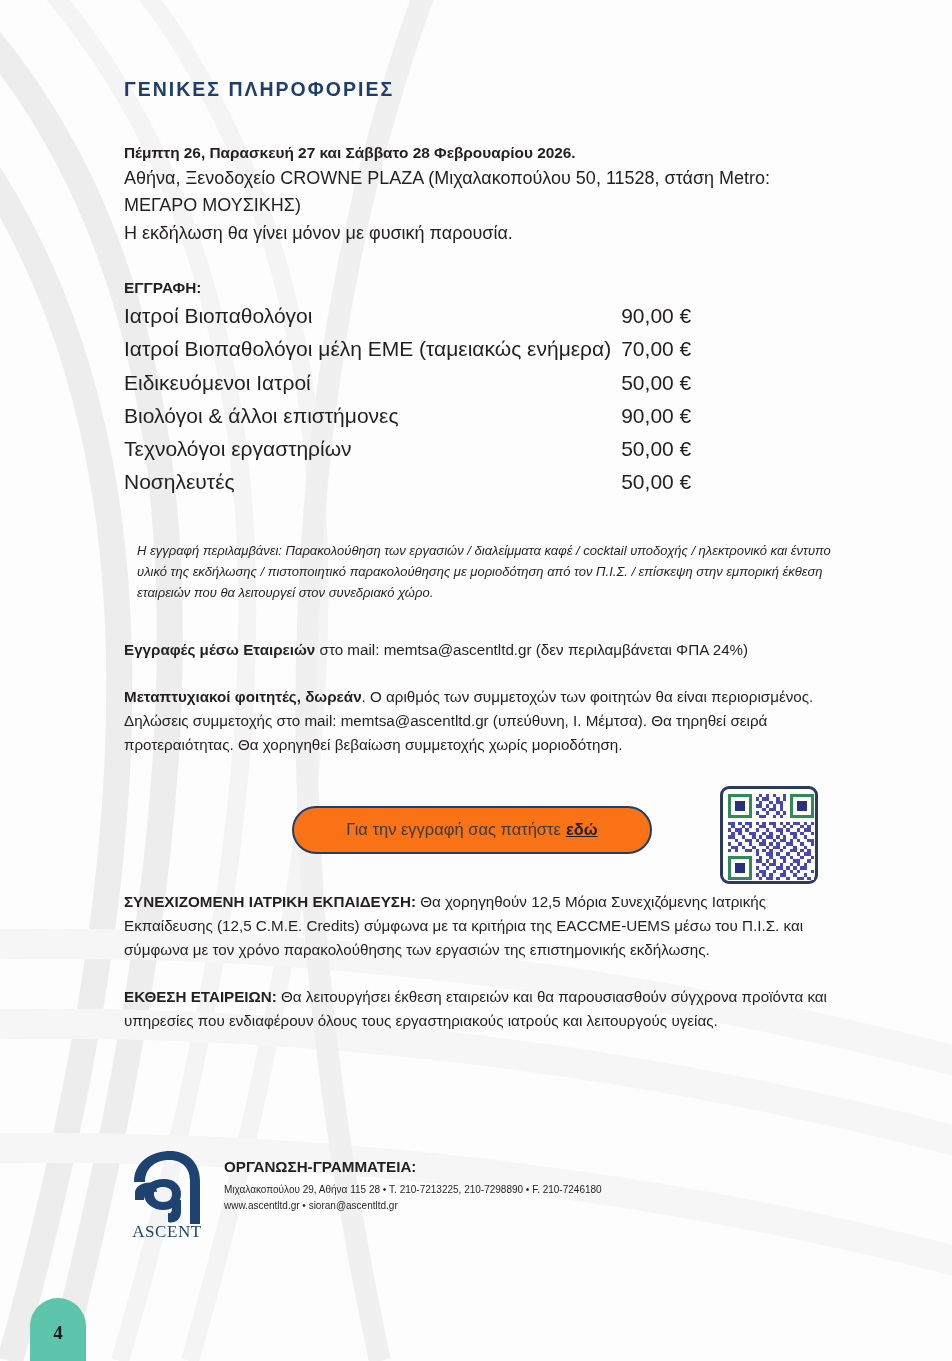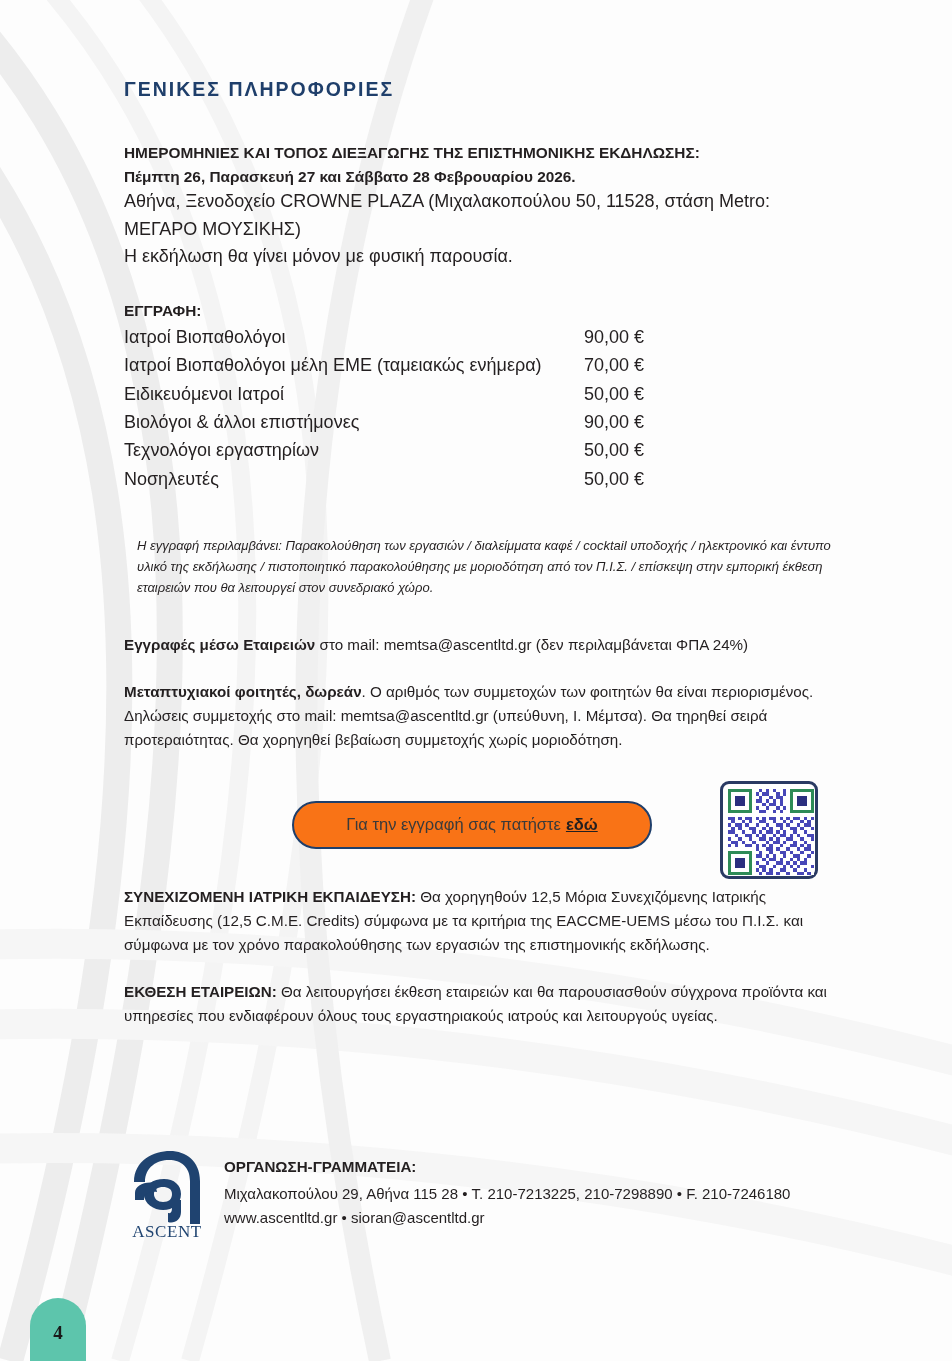--- a/index.html
+++ b/index.html
@@ -71,21 +71,21 @@
   .block-gap-lg { height: 29px; }
   .block-gap-md { height: 22px; }
 
   
   .fees {
     margin: 0;
     border-collapse: collapse;
     width: 530px;
   }
   .fees td {
-    font-size: 18px;
+    font-size: 21px;
     line-height: 1.58;
     padding: 0;
     color: #231f20;
     vertical-align: top;
     white-space: nowrap;
   }
   .fees td.label { width: 450px; }
   .fees td.price { text-align: left; padding-left: 10px; }
 
   
@@ -167,21 +167,21 @@
   .logo-box svg { display: block; }
   .footer-text { padding-top: 7px; }
   .footer-head {
     font-weight: bold;
     font-size: 15.2px;
     color: #231f20;
     line-height: 1.6;
     margin: 0 0 3px 0;
   }
   .footer-line {
-    font-size: 15px;
+    font-size: 10px;
     color: #231f20;
     line-height: 1.6;
     margin: 0;
   }
 
   
   .page-badge {
     position: absolute;
     left: 30px;
     top: 1298px;
@@ -230,21 +230,20 @@
   </g>
 </svg>
 
 <div class="page">
 
   <div class="content">
 
     <h1 class="section-title">ΓΕΝΙΚΕΣ ΠΛΗΡΟΦΟΡΙΕΣ</h1>
 
     <div>
-      <p class="bold-head">ΗΜΕΡΟΜΗΝΙΕΣ ΚΑΙ ΤΟΠΟΣ ΔΙΕΞΑΓΩΓΗΣ ΤΗΣ ΕΠΙΣΤΗΜΟΝΙΚΗΣ ΕΚΔΗΛΩΣΗΣ:</p>
       <p class="bold-head">Πέμπτη 26, Παρασκευή 27 και Σάββατο 28 Φεβρουαρίου 2026.</p>
       <p class="body-line">Αθήνα, Ξενοδοχείο CROWNE PLAZA (Μιχαλακοπούλου 50, 11528, στάση Metro: ΜΕΓΑΡΟ ΜΟΥΣΙΚΗΣ)</p>
       <p class="body-line">Η εκδήλωση θα γίνει μόνον με φυσική παρουσία.</p>
     </div>
 
     <div class="block-gap-lg"></div>
 
     <div>
       <p class="bold-head">ΕΓΓΡΑΦΗ:</p>
       <table class="fees">

